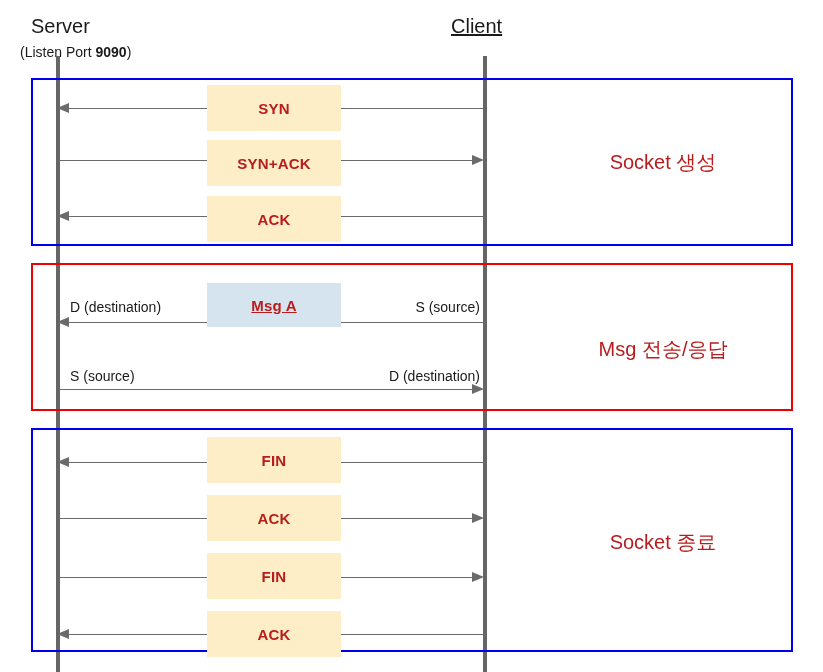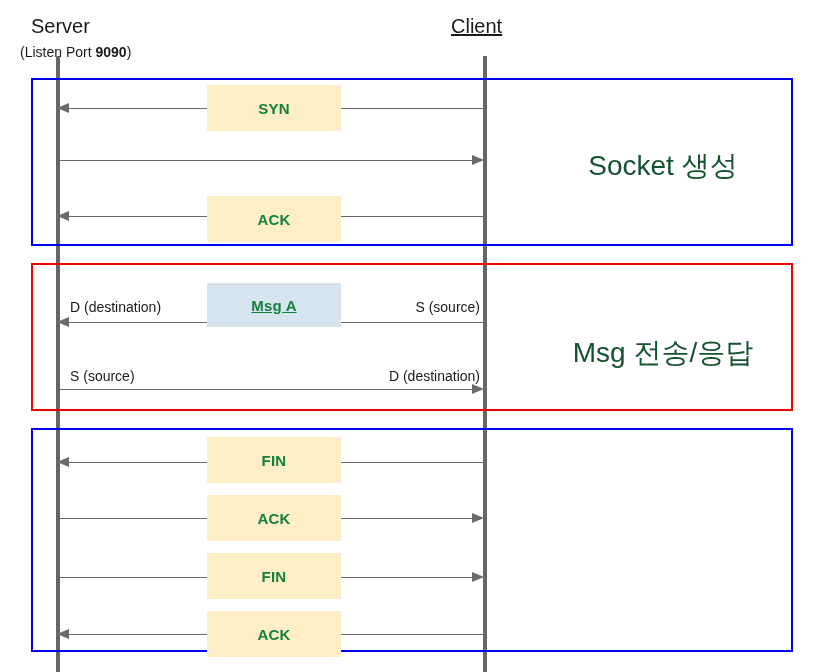--- a/index.html
+++ b/index.html
@@ -48,22 +48,22 @@
   .phase-box {
     position: absolute;
     box-sizing: border-box;
     background: transparent;
   }
   .phase-box.blue  { border: 2px solid #0000ee; }
   .phase-box.red   { border: 2px solid #ee0000; }
 
   .phase-label {
     position: absolute;
-    font-size: 28px;
-    color: #14532d;
+    font-size: 20px;
+    color: #b91c1c;
     white-space: nowrap;
     text-align: center;
     line-height: 1;
   }
 
   
   .arrow-line {
     position: absolute;
     height: 0;
     border-top: 1.5px solid #6b6b6b;
@@ -85,21 +85,21 @@
   }
 
   
   .msg-box {
     position: absolute;
     display: flex;
     align-items: center;
     justify-content: center;
     font-size: 15px;
     font-weight: bold;
-    color: #15803d;
+    color: #b91c1c;
     letter-spacing: 0.2px;
   }
 
   
   .endpoint-note {
     position: absolute;
     font-size: 14px;
     color: #1a1a1a;
     white-space: nowrap;
     line-height: 1;
@@ -125,40 +125,42 @@
 
   <div class="phase-box blue" style="left:31px; top:78px; width:762px; height:168px;"></div>
   <div class="phase-label" style="left:533px; top:152px; width:260px;">Socket 생성</div>
 
   <div class="arrow-line" style="left:68px; top:108px; width:415px;"></div>
   <div class="arrow-head left" style="left:57px; top:103px;"></div>
   <div class="msg-box" style="left:207px; top:85px; width:134px; height:46px; background:#fdeec8;">SYN</div>
 
   <div class="arrow-line" style="left:58px; top:160px; width:415px;"></div>
   <div class="arrow-head right" style="left:472px; top:155px;"></div>
+  <div class="msg-box" style="left:207px; top:140px; width:134px; height:46px; background:#fdeec8;">SYN+ACK</div>
 
   <div class="arrow-line" style="left:68px; top:216px; width:415px;"></div>
   <div class="arrow-head left" style="left:57px; top:211px;"></div>
   <div class="msg-box" style="left:207px; top:196px; width:134px; height:46px; background:#fdeec8;">ACK</div>
 
   <div class="phase-box red" style="left:31px; top:263px; width:762px; height:148px;"></div>
   <div class="phase-label" style="left:533px; top:327px; width:260px;margin-top:12px;">Msg 전송/응답</div>
 
   <div class="arrow-line" style="left:68px; top:322px; width:415px;"></div>
   <div class="arrow-head left" style="left:57px; top:317px;"></div>
   <div class="msg-box" style="left:207px; top:283px; width:134px; height:44px; background:#d6e4f0;text-decoration:underline;">Msg A</div>
   <div class="endpoint-note left-side" style="left:70px; top:300px;">D (destination)</div>
   <div class="endpoint-note right-side" style="left:343px; top:300px; width:137px;">S (source)</div>
 
   <div class="arrow-line" style="left:58px; top:389px; width:415px;"></div>
   <div class="arrow-head right" style="left:472px; top:384px;"></div>
   <div class="endpoint-note left-side" style="left:70px; top:369px;">S (source)</div>
   <div class="endpoint-note right-side" style="left:343px; top:369px; width:137px;">D (destination)</div>
 
   <div class="phase-box blue" style="left:31px; top:428px; width:762px; height:224px;"></div>
+  <div class="phase-label" style="left:533px; top:532px; width:260px;">Socket 종료</div>
 
   <div class="arrow-line" style="left:68px; top:462px; width:415px;"></div>
   <div class="arrow-head left" style="left:57px; top:457px;"></div>
   <div class="msg-box" style="left:207px; top:437px; width:134px; height:46px; background:#fdeec8;">FIN</div>
 
   <div class="arrow-line" style="left:58px; top:518px; width:415px;"></div>
   <div class="arrow-head right" style="left:472px; top:513px;"></div>
   <div class="msg-box" style="left:207px; top:495px; width:134px; height:46px; background:#fdeec8;">ACK</div>
 
   <div class="arrow-line" style="left:58px; top:577px; width:415px;"></div>

